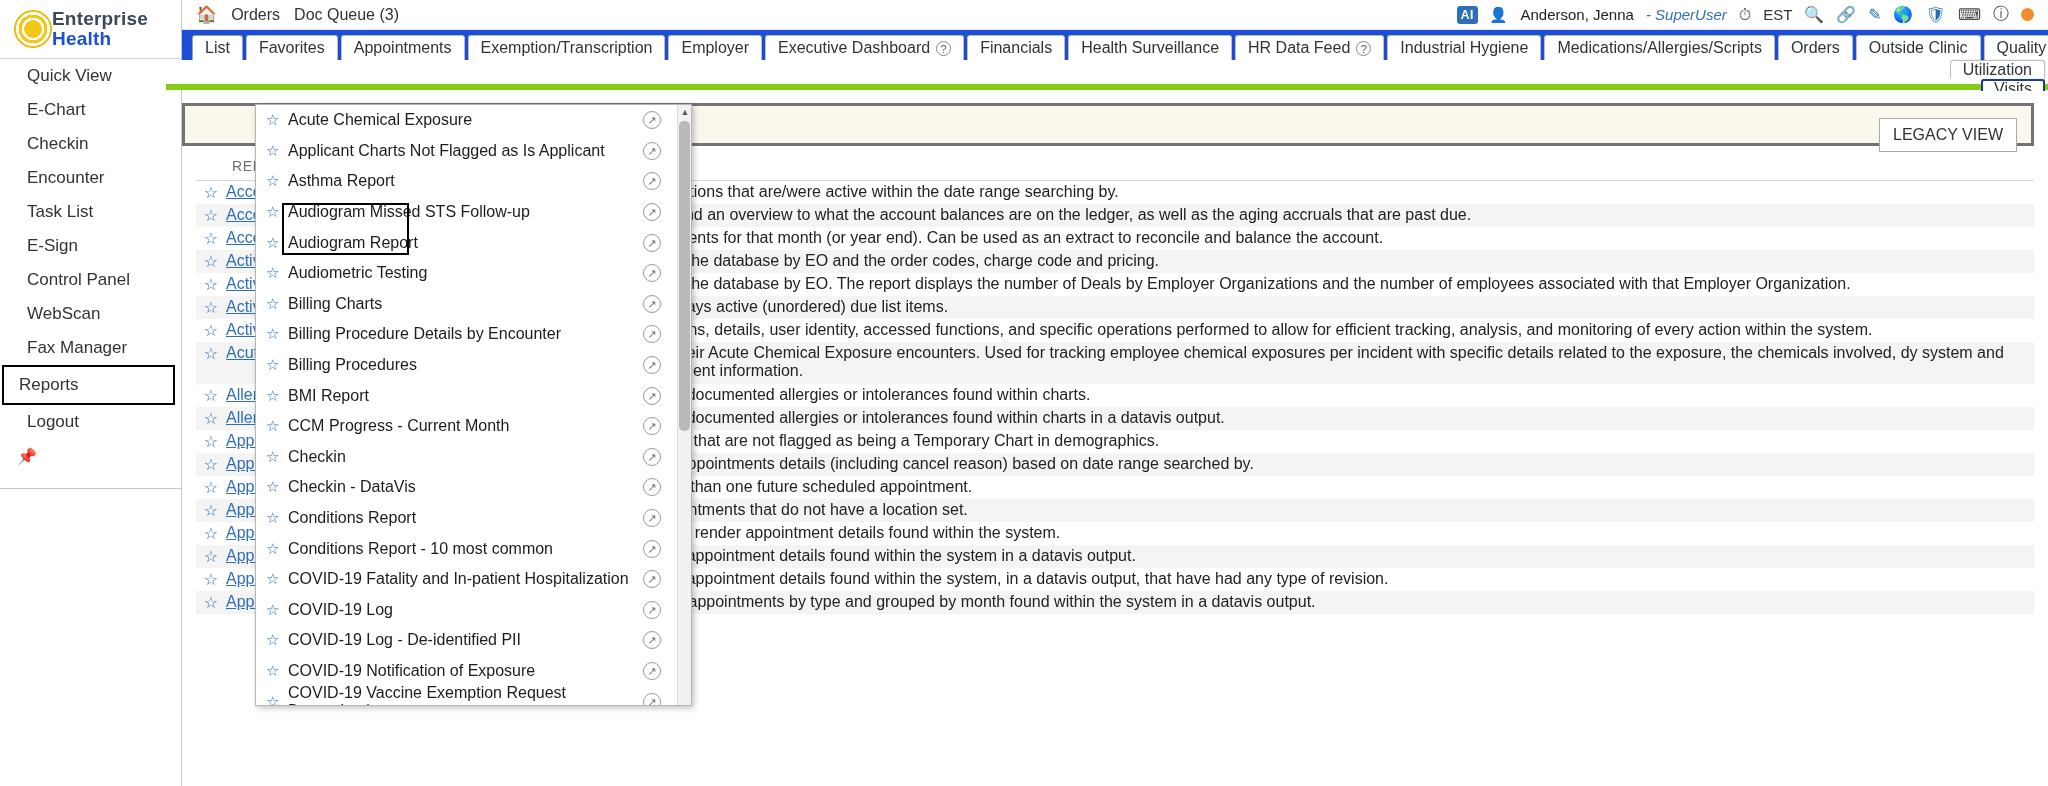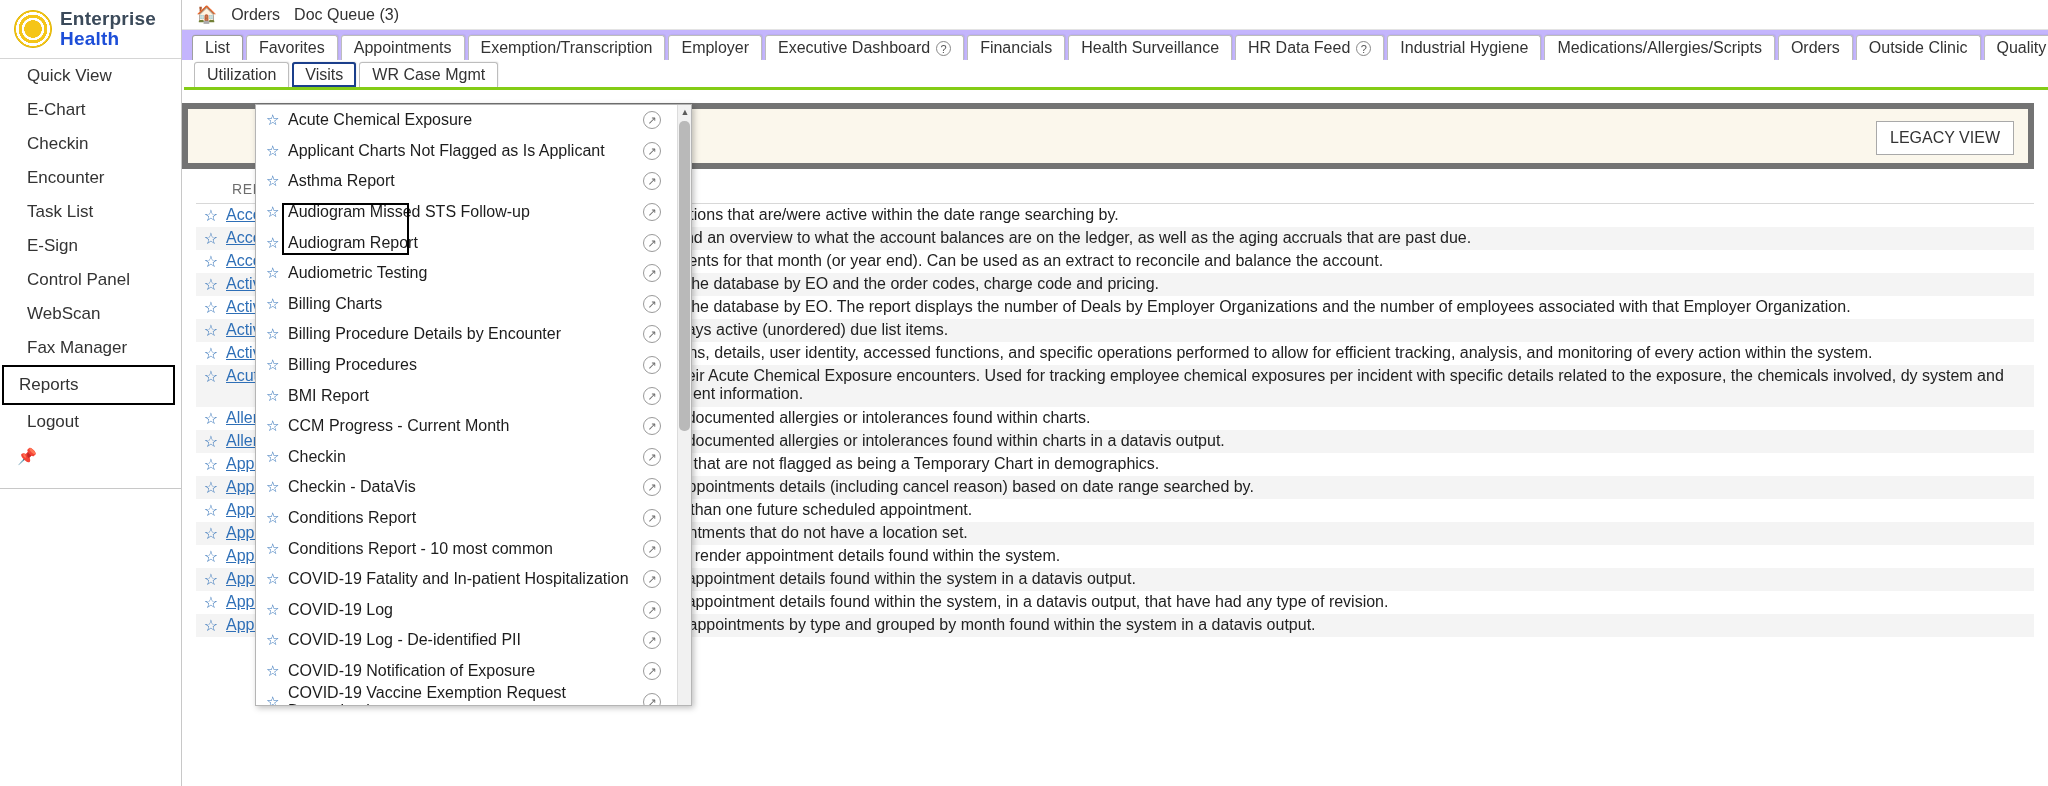--- a/index.html
+++ b/index.html
@@ -18,21 +18,20 @@
   #sidebar {
     position: absolute; left: 0; top: 0;
     width: 182px; height: 786px;
     background: #ffffff;
     border-right: 1px solid #c8c8c8;
   }
   #logo-area {
     height: 58px;
     display: flex; align-items: center;
     padding-left: 14px;
-    gap: 8px;
   }
   .logo-mark {
     width: 38px; height: 38px; border-radius: 50%;
     background: radial-gradient(circle at 50% 50%, #f5c518 0 34%, #ffffff 35% 44%, #f5c518 45% 56%, #ffffff 57% 66%, #f5c518 67% 100%);
     border: 1px solid #e0b400;
     flex: 0 0 auto;
   }
   .logo-text { line-height: 1.05; }
   .logo-text .l1 { font-size: 19px; color: #3b4a5a; font-weight: 700; letter-spacing: .2px; }
   .logo-text .l2 { font-size: 19px; color: #1d4ed8; font-weight: 700; letter-spacing: .2px; }
@@ -74,30 +73,31 @@
   .urole { color: #2e6fb7; font-style: italic; }
   .tzone { color: #333; }
   .tool-icon { color: #4a4a4a; font-size: 16px; cursor: pointer; }
   .tool-icon.green { color: #2f9e44; }
   .tool-icon.blue { color: #1f6fb2; }
   .dot-orange { width: 13px; height: 13px; border-radius: 50%; background: #f08c2e; display: inline-block; }
 
   
   #tabstrip1 {
     position: absolute; left: 182px; top: 30px; right: 0; height: 30px;
-    background: #c4b5fd;
+    background: #1d4ed8;
     display: flex; align-items: flex-end;
     padding-left: 10px;
   }
   #tabstrip2 {
-    position: absolute; left: 184px; top: 60px; right: 0; height: 30px;
+    position: absolute; left: 166px; top: 60px; right: 0; height: 30px;
     background: #ffffff;
     display: flex; align-items: flex-end;
     padding-left: 10px;
-    border-bottom: 3px solid #84cc16;
+    border-bottom: 6px solid #84cc16;
+    flex-direction: column;
   }
   .tab {
     position: relative;
     height: 25px;
     padding: 0 12px;
     margin-right: 3px;
     font-size: 16px;
     color: #333;
     background: #ffffff;
     border: 1px solid #bdbdbd;
@@ -117,23 +117,23 @@
   .tab.highlight { outline: 2px solid #1b3f8b; outline-offset: -2px; text-align: right; }
 
   
   #content {
     position: absolute; left: 182px; top: 91px; right: 0; bottom: 0;
     background: #ffffff;
     overflow: hidden;
   }
   #banner {
     margin: 12px 14px 0 0;
-    height: 66px;
+    height: 43px;
     background: #fbf7ec;
-    border: 6px solid #737373;
+    border: 3px solid #737373;
     position: relative;
   }
   #legacy-btn {
     position: absolute; right: 14px; top: 12px;
     background: #fff; border: 1px solid #a9a9a9;
     padding: 7px 13px; font-size: 16px; color: #333;
     cursor: pointer;
   }
   #report-head {
     margin: 12px 14px 0 14px;
@@ -254,20 +254,36 @@
     </div>
     <div id="sidebar-bottom-line"></div>
   </div>
 
   <div id="topbar">
     <div id="topbar-left">
       <span class="home-icon">🏠</span>
       <span class="crumb">Orders</span>
       <span class="crumb">Doc Queue (3)</span>
     </div>
+    <div id="topbar-right">
+      <span class="ai-badge">AI</span>
+      <span class="user-icon">👤</span>
+      <span class="uname">Anderson, Jenna</span>
+      <span class="urole">- SuperUser</span>
+      <span class="tool-icon">⏱</span>
+      <span class="tzone">EST</span>
+      <span class="tool-icon">🔍</span>
+      <span class="tool-icon">🔗</span>
+      <span class="tool-icon blue">✎</span>
+      <span class="tool-icon green">🌎</span>
+      <span class="tool-icon blue">🛡</span>
+      <span class="tool-icon">⌨</span>
+      <span class="tool-icon">ⓘ</span>
+      <span class="dot-orange"></span>
+    </div>
   </div>
 
   <div id="tabstrip1">
     <div class="tab active">
         <span>List</span>
       </div>
     <div class="tab">
         <span>Favorites</span>
       </div>
     <div class="tab">

